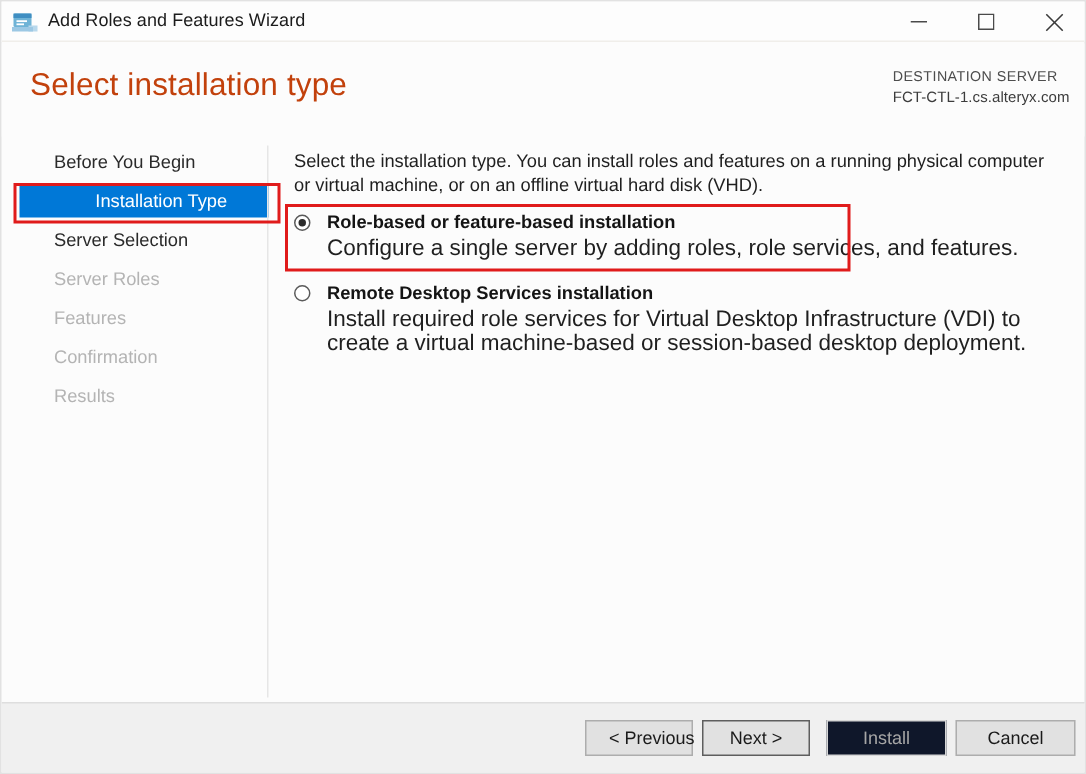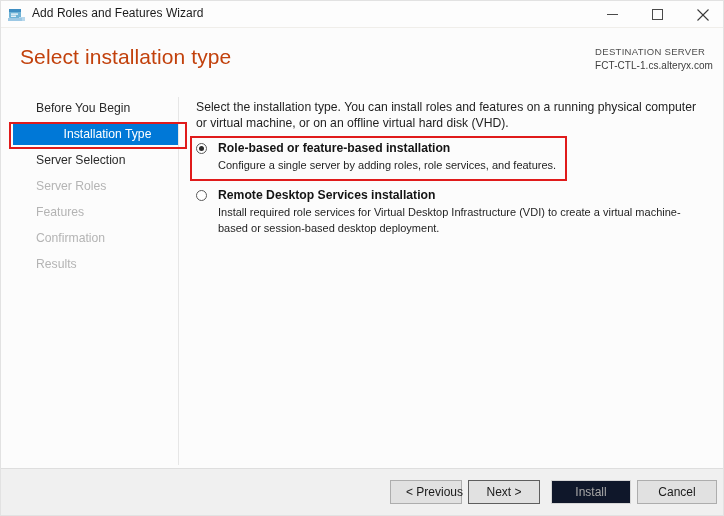--- a/index.html
+++ b/index.html
@@ -195,21 +195,21 @@
     left: 22px; top: 0px;
     font-size: 12.2px;
     font-weight: bold;
     color: #141414;
     white-space: nowrap;
   }
   .opt-desc {
     position: absolute;
     left: 22px; top: 17px;
     width: 470px;
-    font-size: 11px;
+    font-size: 15px;
     color: #1f1f1f;
     line-height: 15.5px;
   }
 
   
   #footer {
     position: absolute;
     left: 0; bottom: 0;
     width: 724px;
     height: 47px;

